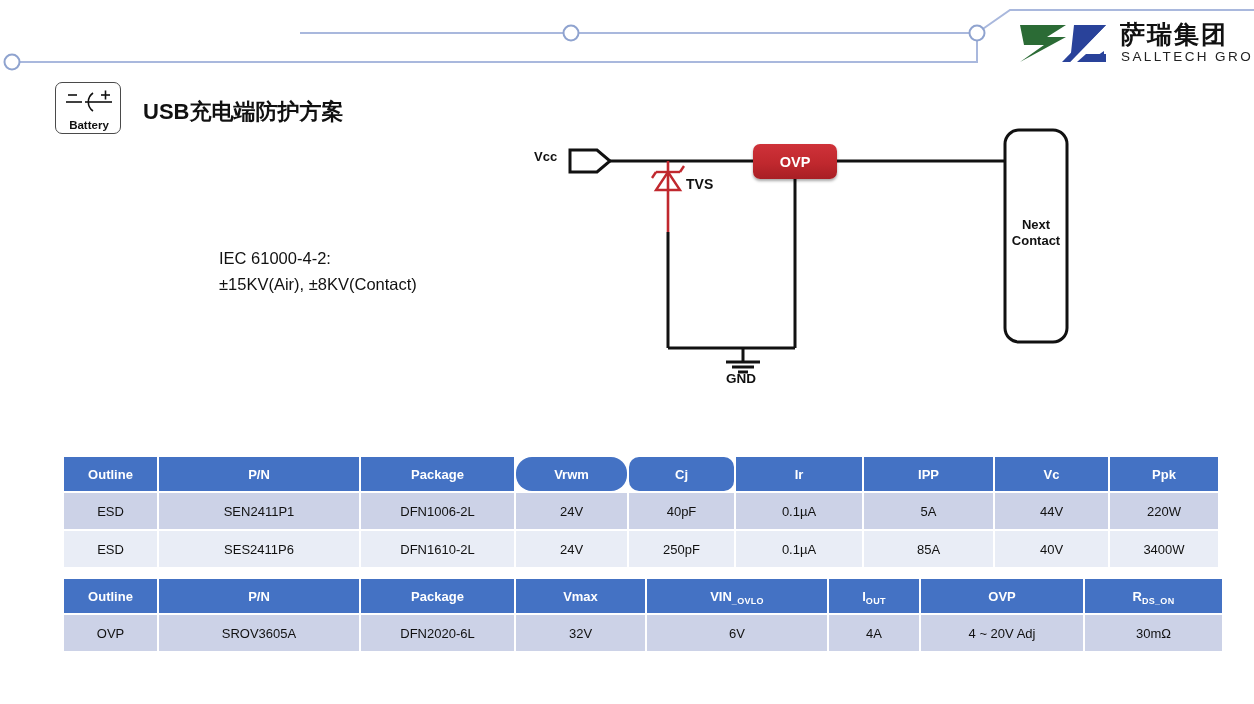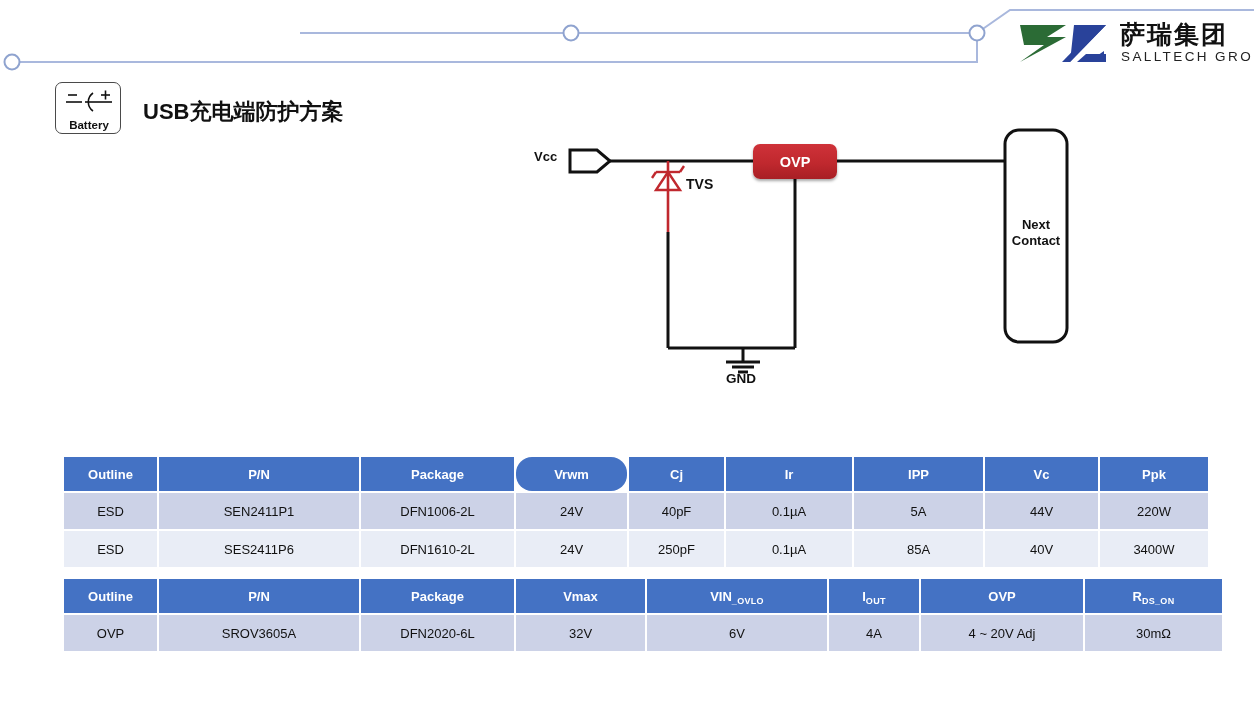--- a/index.html
+++ b/index.html
@@ -120,20 +120,24 @@
       <line x1="29" y1="15" x2="56" y2="15" stroke="#111" stroke-width="1.6"></line>
       <line x1="12" y1="8" x2="21" y2="8" stroke="#111" stroke-width="1.6"></line>
       <line x1="45" y1="8" x2="54" y2="8" stroke="#111" stroke-width="1.6"></line>
       <line x1="49.5" y1="3.5" x2="49.5" y2="12.5" stroke="#111" stroke-width="1.6"></line>
     </svg>
     <div class="cap">Battery</div>
   </div>
 
   <div class="section-title">USB充电端防护方案</div>
 
+  <div class="spec-note">
+    <div>IEC 61000-4-2:</div>
+    <div>±15KV(Air), ±8KV(Contact)</div>
+  </div>
 
   <svg class="circuit" viewBox="0 0 1254 460">
 
     <path d="M570 150 L597 150 L610 161 L597 172 L570 172 Z" fill="#ffffff" stroke="#111" stroke-width="3"></path>
 
     <line x1="610" y1="161" x2="753" y2="161" stroke="#111" stroke-width="3"></line>
 
     <line x1="668" y1="161" x2="668" y2="232" stroke="#c0282e" stroke-width="2.6"></line>
     <path d="M656 190 L680 190 L668 172 Z" fill="none" stroke="#c0282e" stroke-width="2.4"></path>
     <line x1="656" y1="172" x2="680" y2="172" stroke="#c0282e" stroke-width="2.4"></line>
@@ -166,21 +170,21 @@
     <span>OVP</span>
   </div>
 
   <table class="tbl" id="table1">
       <tbody>
         <tr>
           <th style="width: 93px;">Outline</th>
           <th style="width: 200px;">P/N</th>
           <th style="width: 153px;">Package</th>
           <th style="width: 111px; border-radius: 16px;">Vrwm</th>
-          <th style="width: 95px;">Cj</th>
+          <th style="width: 105px; border-radius: 10px;">Cj</th>
           <th style="width: 126px;">Ir</th>
           <th style="width: 129px;">IPP</th>
           <th style="width: 113px;">Vc</th>
           <th style="width: 108px;">Ppk</th>
         </tr>
         <tr class="r-dark">
           <td>ESD</td>
           <td>SEN2411P1</td>
           <td>DFN1006-2L</td>
           <td>24V</td>

